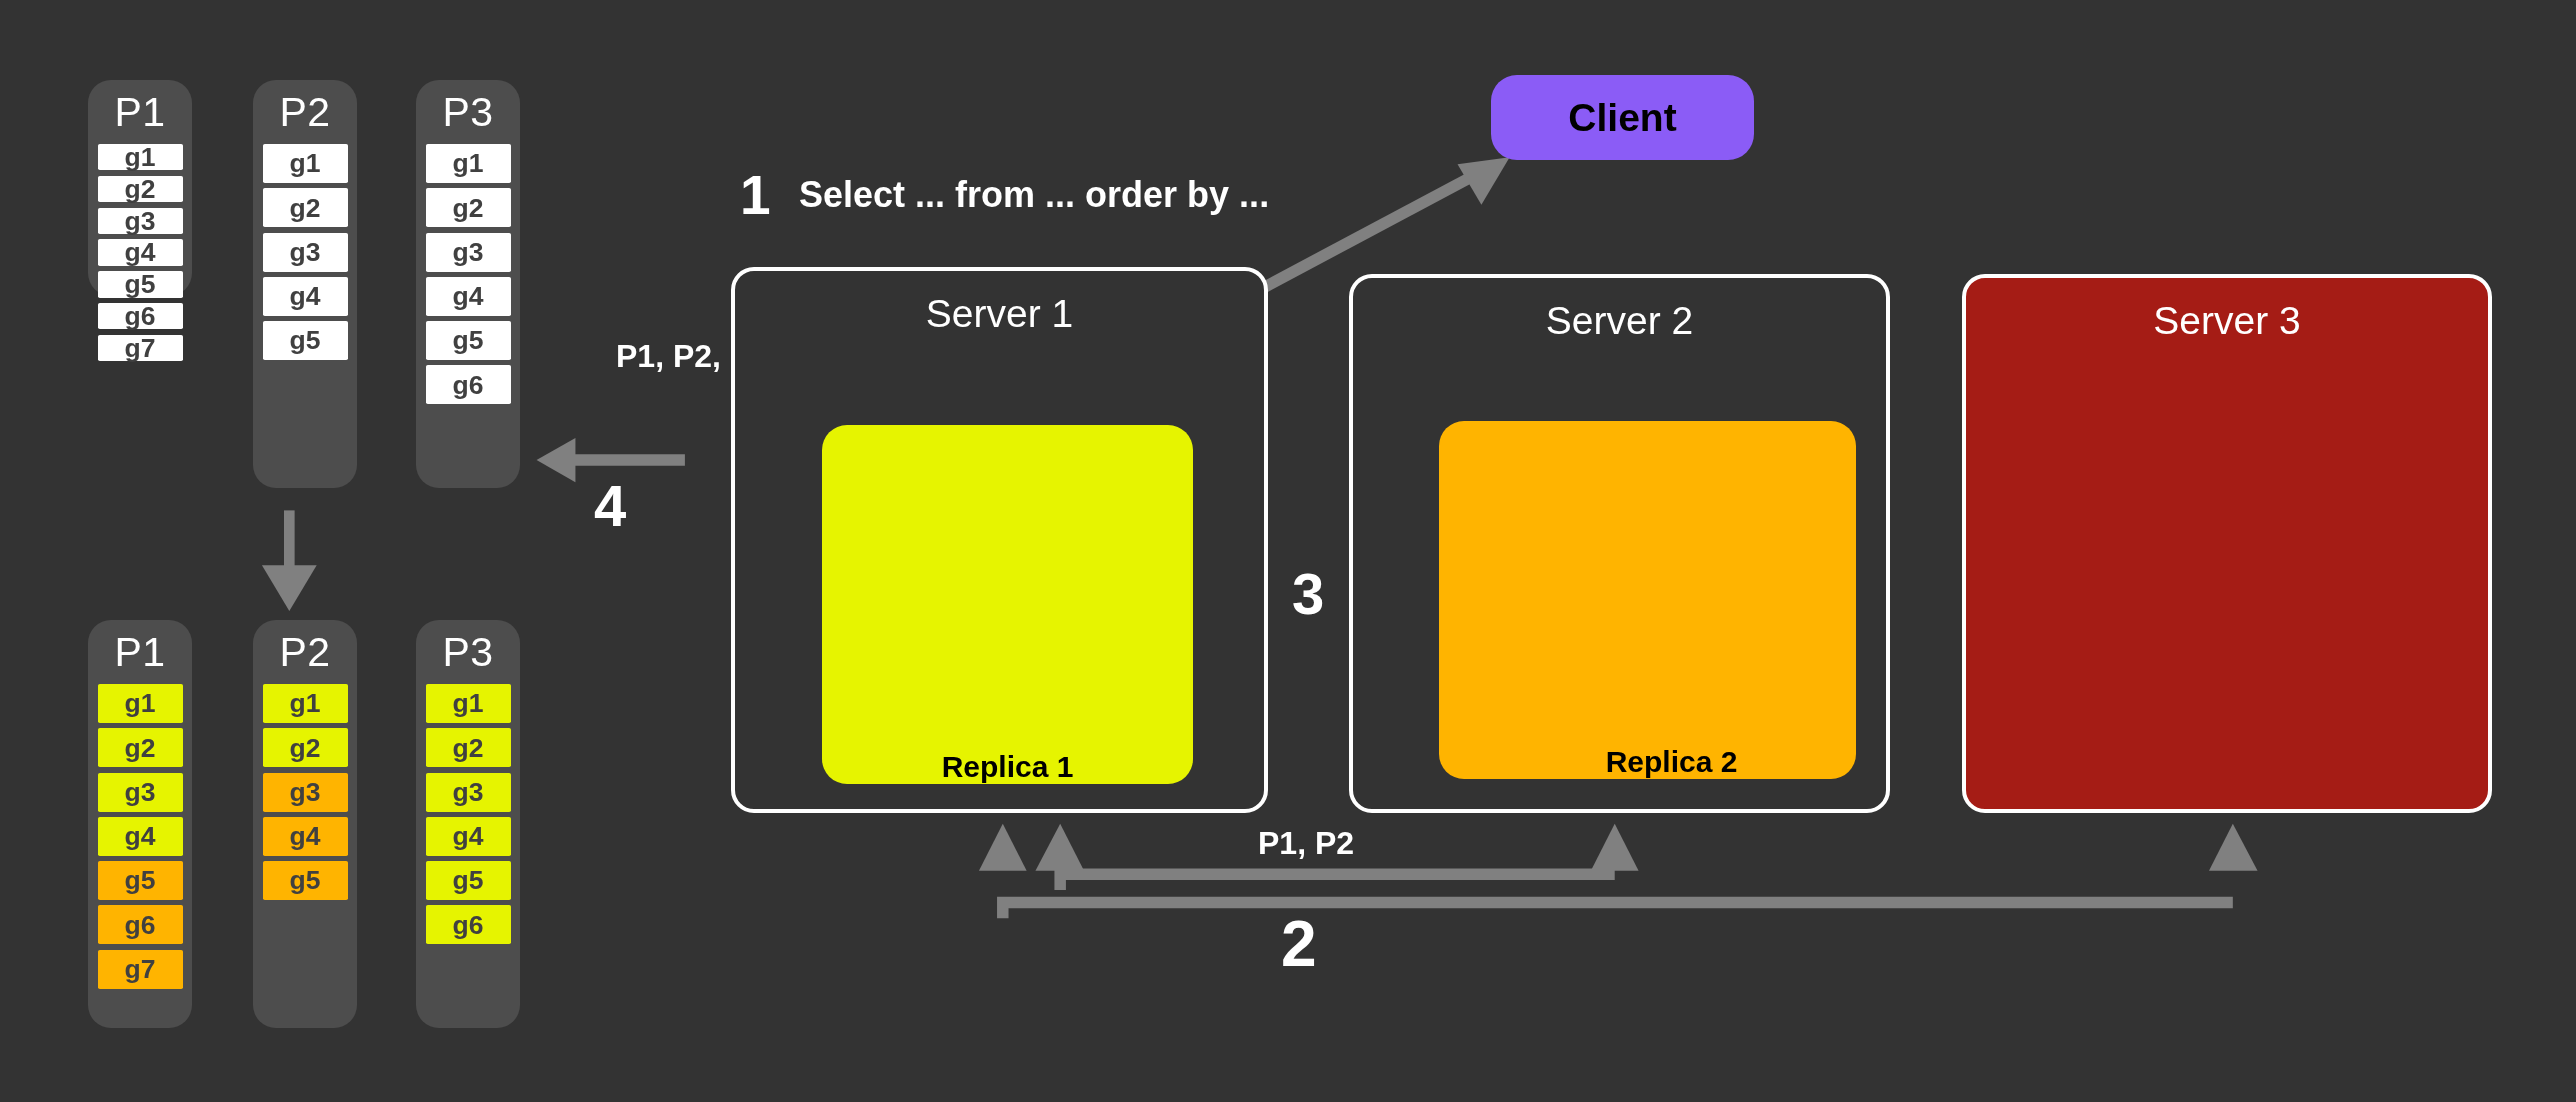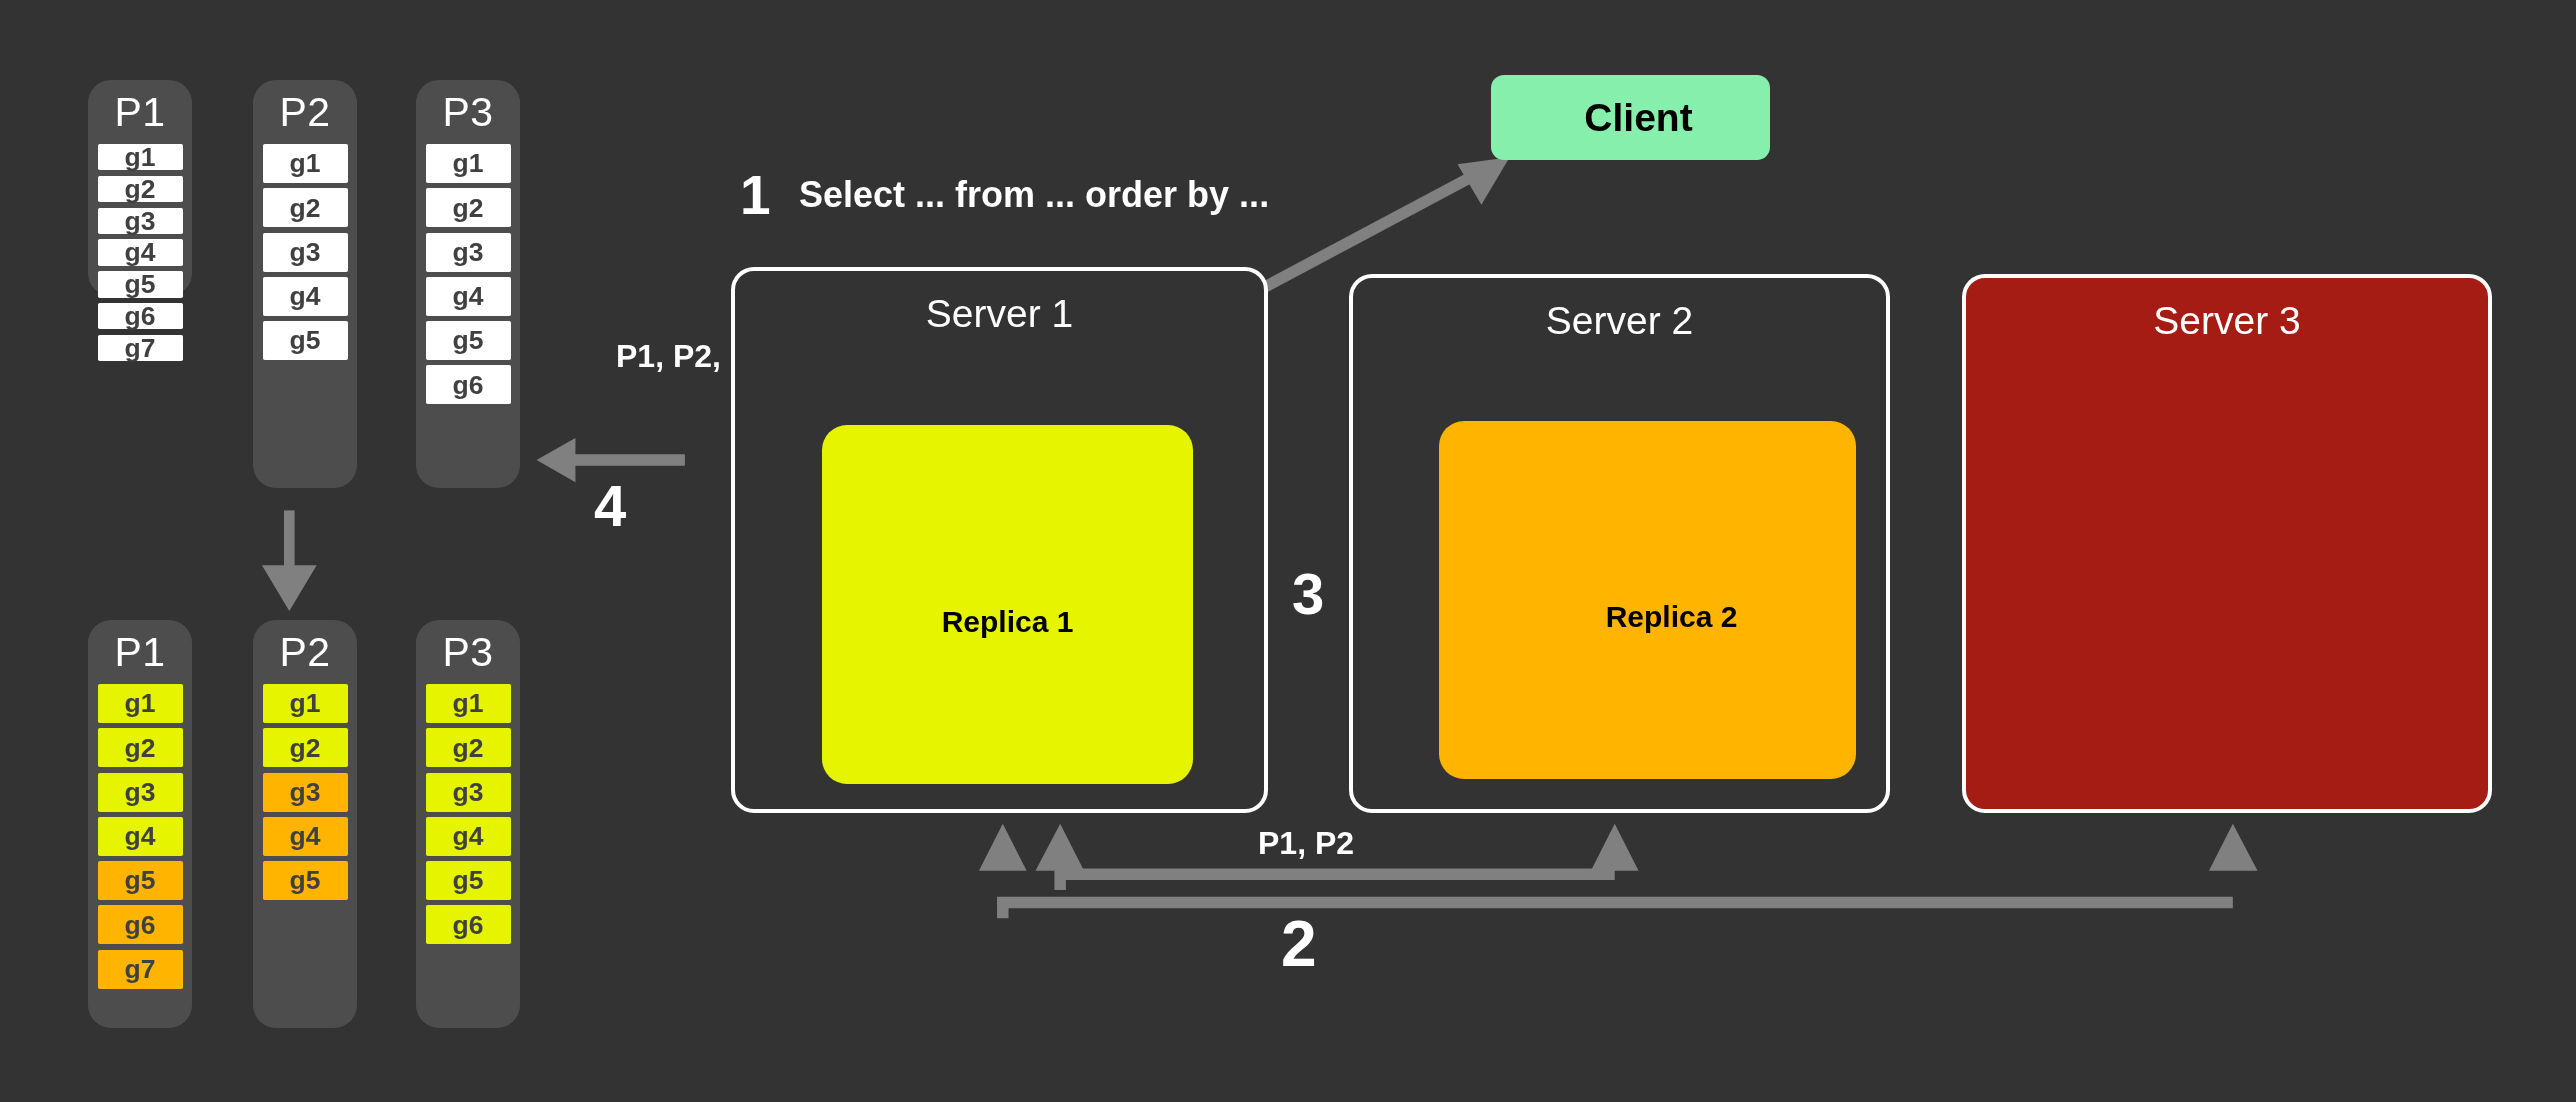--- a/index.html
+++ b/index.html
@@ -15,23 +15,23 @@
               margin-top:12.4px;margin-bottom:10.6px;line-height:1;}
   .pcell{width:85px;height:39px;margin-bottom:5.3px;border-radius:1.8px;
          display:flex;align-items:center;justify-content:center;
          font-size:26.5px;font-weight:700;color:#404040;line-height:1;}
   .c-white{background:#ffffff;}
   .c-yellow{background:#e6f400;}
   .c-orange{background:#ffb400;}
 
   
   #client{position:absolute;left:1491px;top:75px;width:263px;height:85px;
-          background:#86efac;border-radius:13px;
+          background:#8b5cf6;border-radius:26px;
           display:flex;align-items:center;justify-content:center;
-          font-size:39px;font-weight:700;color:#000000;padding-left:16px;}
+          font-size:39px;font-weight:700;color:#000000;}
 
   
   .steplabel{position:absolute;color:#ffffff;font-weight:700;line-height:1;}
 
   #step1{left:740px;top:168px;font-size:55px;}
   #querytext{position:absolute;left:799px;top:177px;color:#ffffff;
              font-size:36px;font-weight:700;line-height:1;white-space:nowrap;}
   #step5{left:1191px;top:329px;font-size:58px;}
   #step4{left:594px;top:477px;font-size:58px;}
   #step3{left:1292px;top:565px;font-size:58px;}
@@ -40,21 +40,21 @@
   .edgelabel{position:absolute;color:#ffffff;font-size:32px;font-weight:700;
              line-height:1;white-space:nowrap;}
   #lbl-p123{left:616px;top:340px;}
   #lbl-p12{left:1258px;top:827px;}
 
   
   .server{position:absolute;border:4.4px solid #ffffff;border-radius:23px;box-sizing:border-box;}
   .server-title{position:absolute;left:0;right:0;top:23px;text-align:center;
                 color:#ffffff;font-size:39px;font-weight:400;line-height:1;}
   .replica{position:absolute;border-radius:25px;
-           display:flex;align-items:center;justify-content:center;
+           display:flex;align-items:flex-end;justify-content:center;
            font-size:30px;font-weight:700;color:#000000;}
   .replica span{margin-top:34px;}
 
   #server1{left:731px;top:267px;width:537px;height:546px;background:#333333;}
   #replica1{left:87px;top:154px;width:371px;height:359px;background:#e6f400;}
 
   #server2{left:1349px;top:274px;width:541px;height:539px;background:#333333;}
   #replica2{left:86px;top:143px;width:369px;height:358px;background:#ffb400;padding-left:48px;}
 
   #server3{left:1962px;top:274px;width:530px;height:539px;background:#a51c15;}

